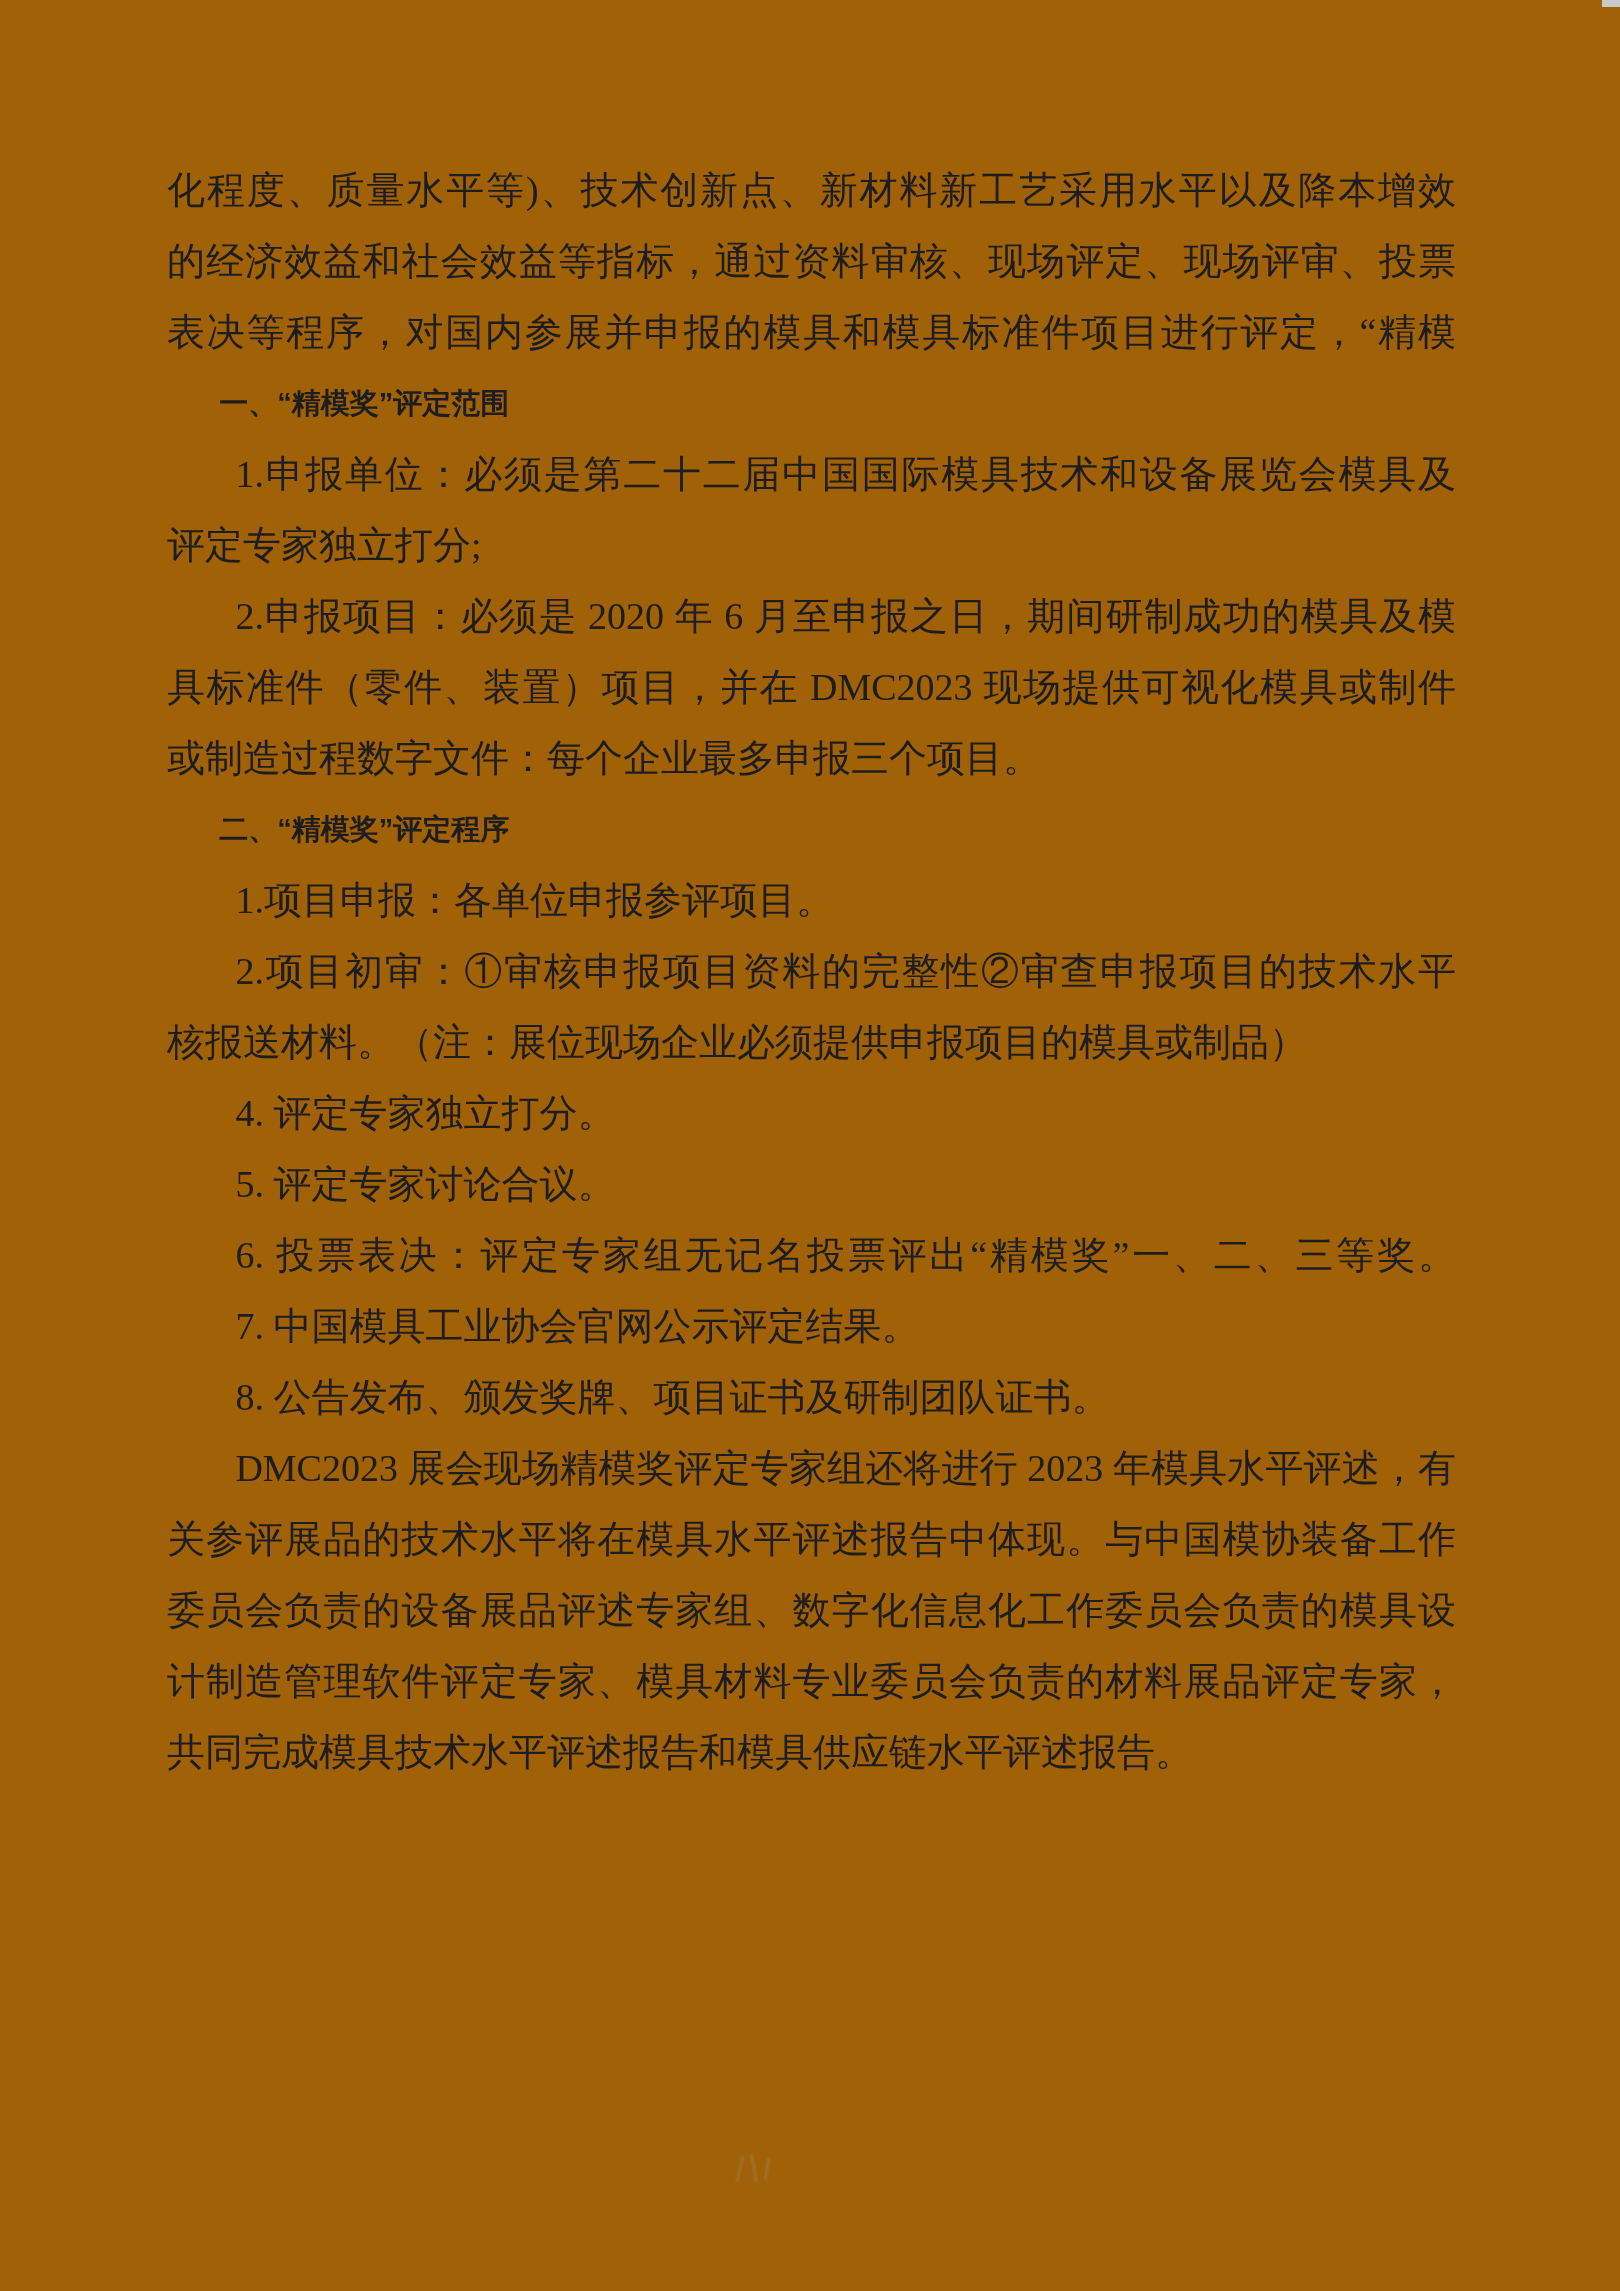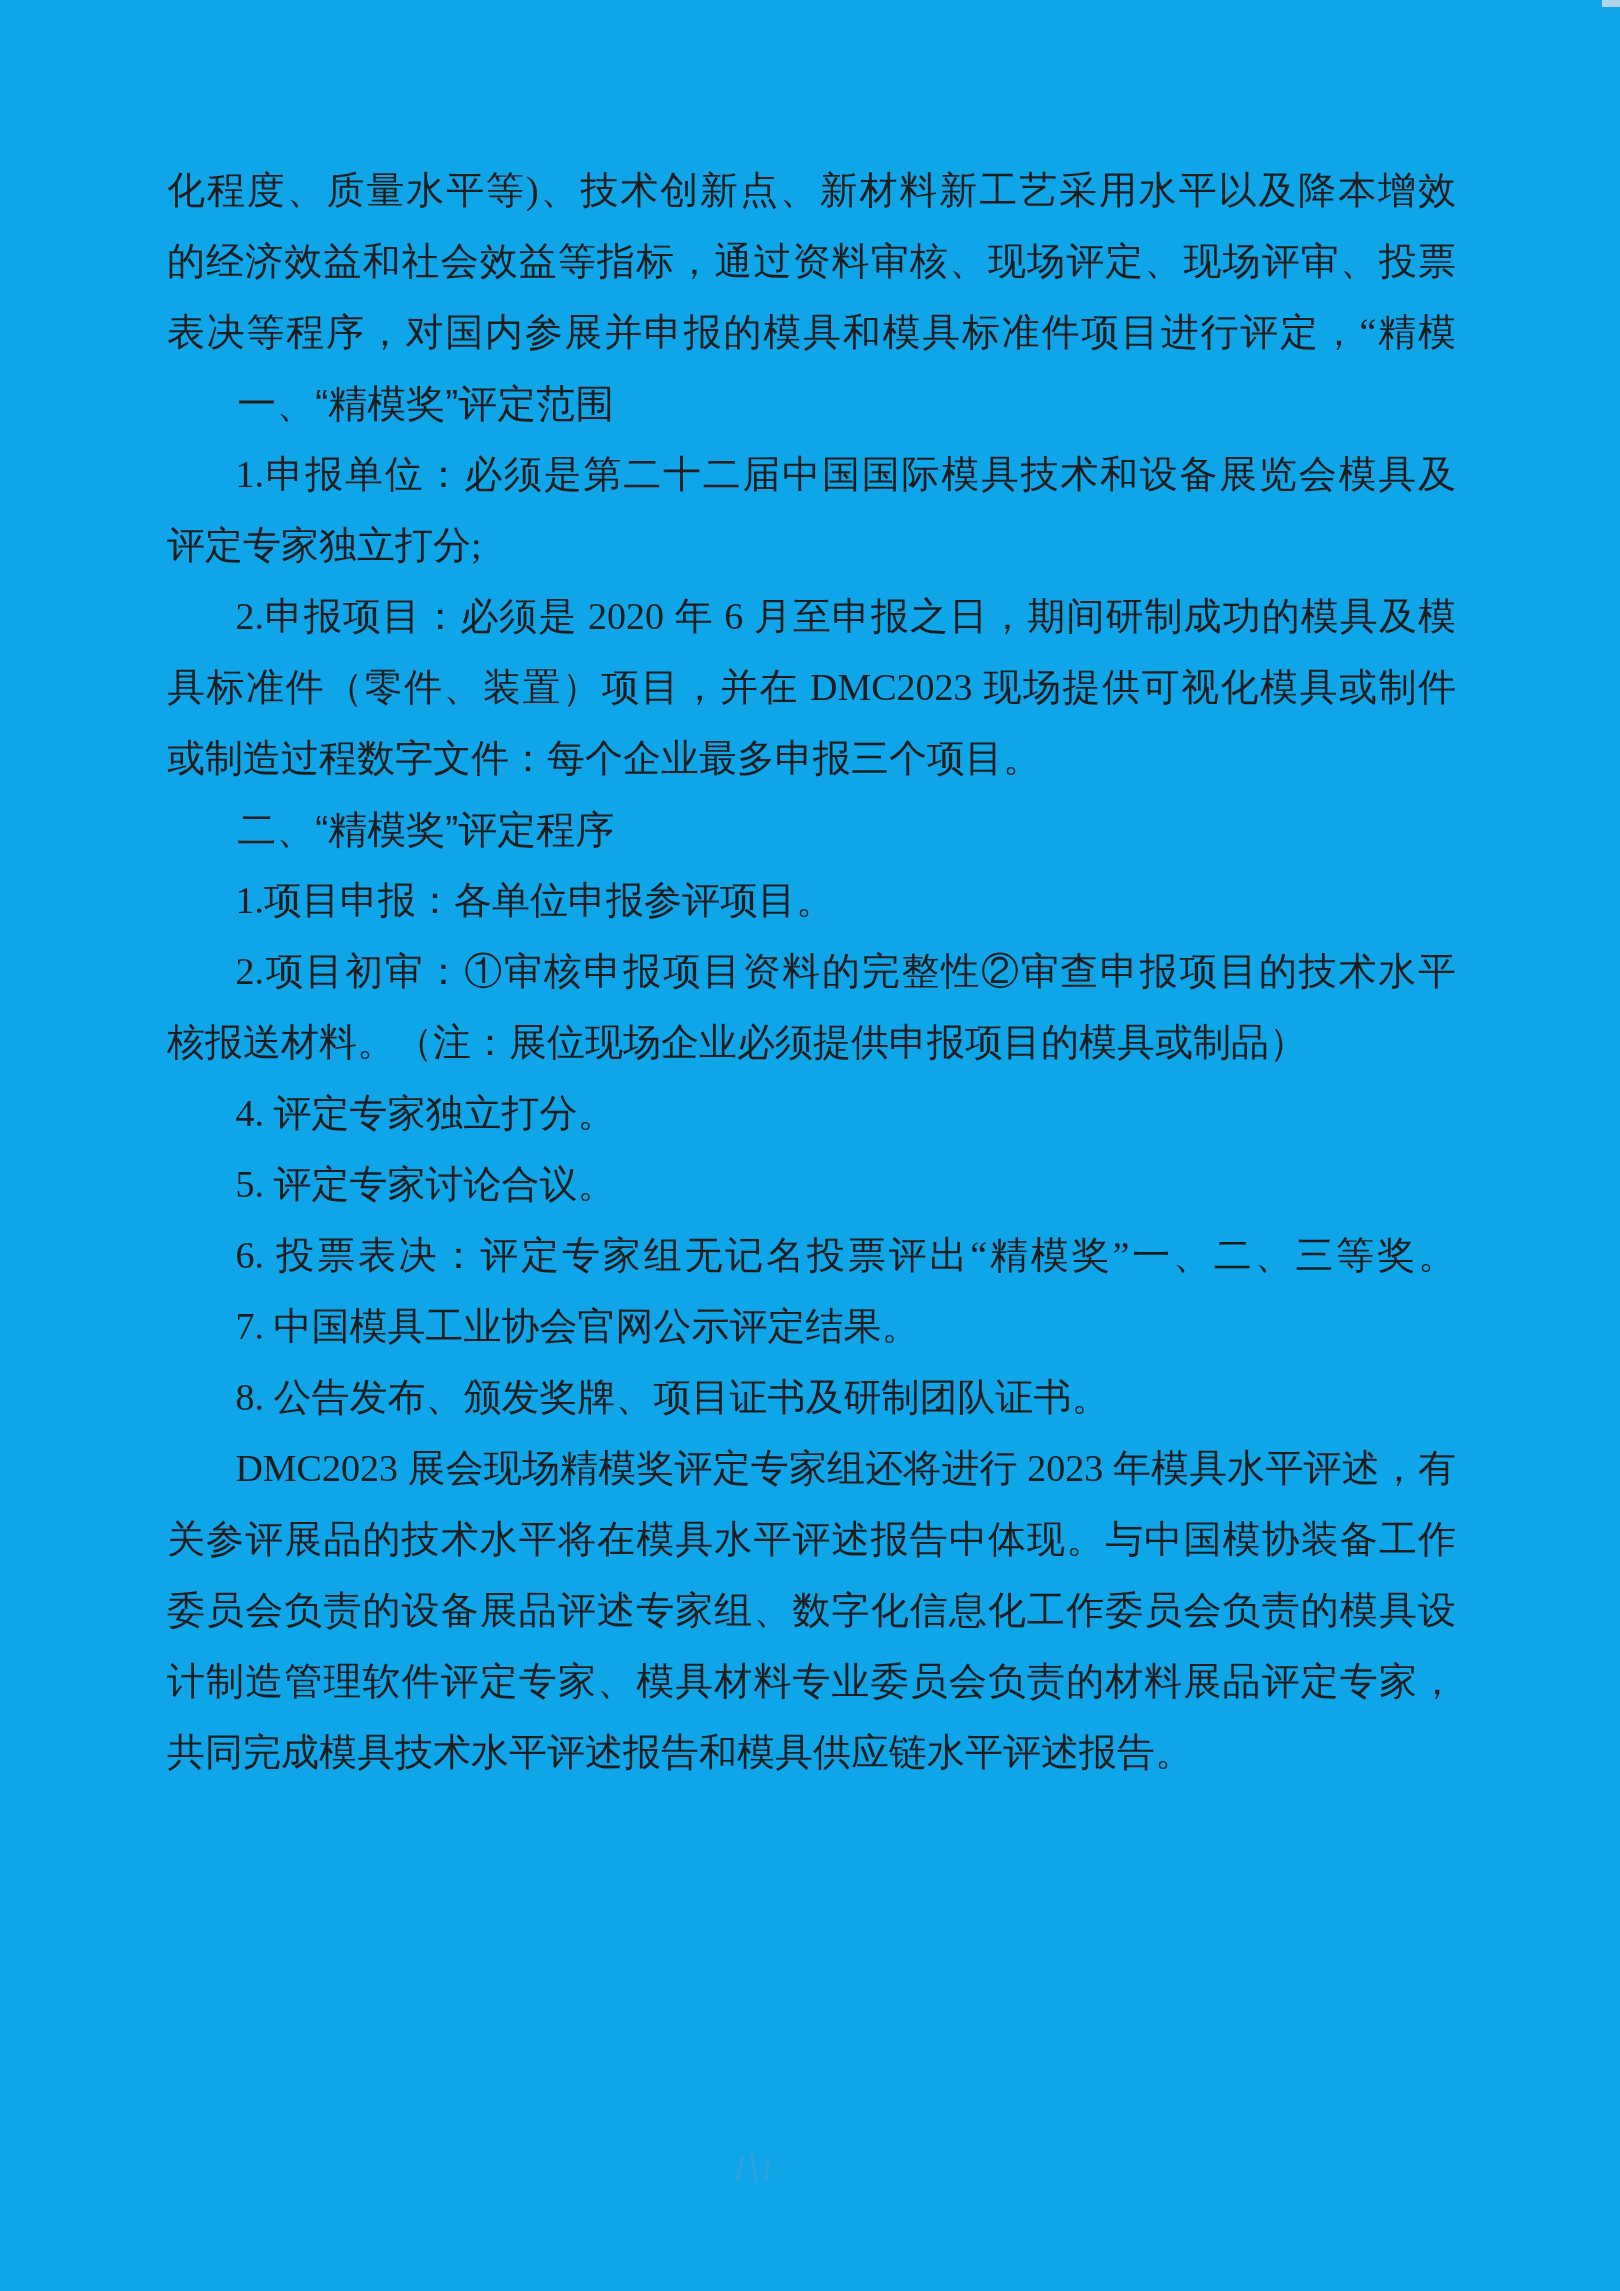--- a/index.html
+++ b/index.html
@@ -4,21 +4,21 @@
 <style>
   html, body {
     margin: 0;
     padding: 0;
     background: #e8e8e8;
   }
   .page {
     position: relative;
     width: 1620px;
     height: 2292px;
-    background: #0ea5e9;
+    background: #a16207;
     overflow: hidden;
     font-family: "Liberation Serif", "DejaVu Serif", serif;
   }
   .textblock {
     position: absolute;
     left: 167px;
     top: 155px;
     width: 1289px;
     color: #1d1d1d;
     font-size: 38px;
@@ -33,22 +33,22 @@
     text-align: justify;
     text-align-last: justify;
   }
   
   .ind {
     text-indent: 1.8em;
   }
   
   .hd {
     font-family: "Liberation Sans", "DejaVu Sans", sans-serif;
-    font-weight: 400;
-    font-size: 39px;
+    font-weight: 700;
+    font-size: 29px;
   }
   
   .speck-topright {
     position: absolute;
     top: 0;
     right: 0;
     width: 17.6px;
     height: 6.9px;
     background: #cdddeb;
     opacity: 0.85;

